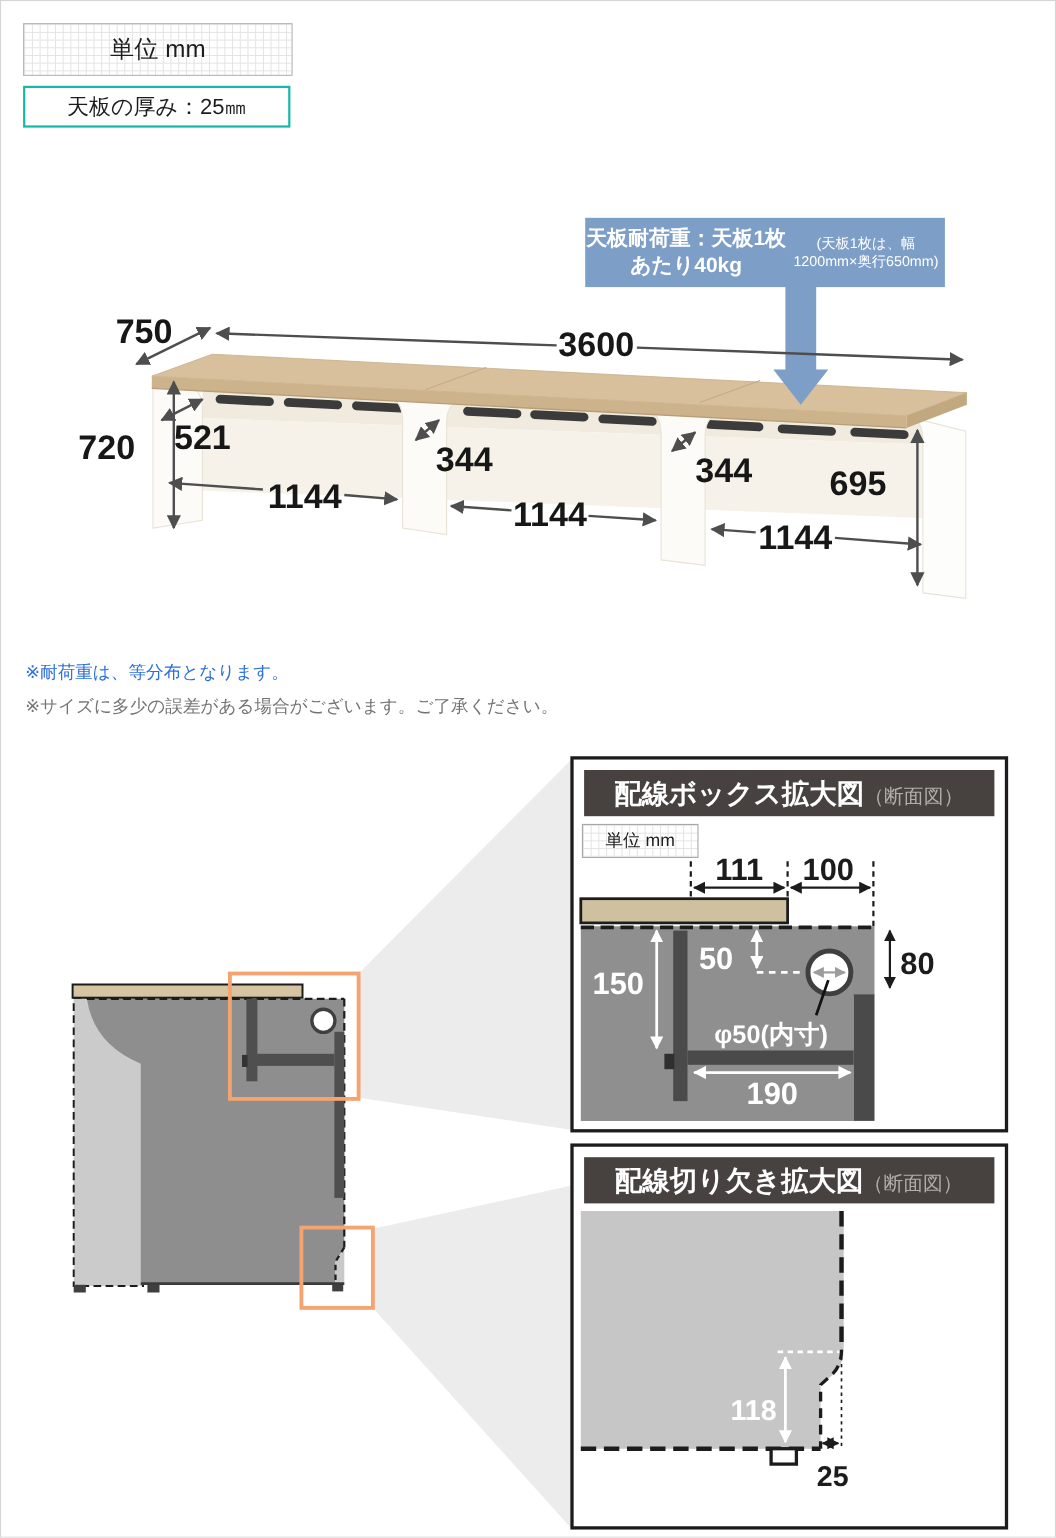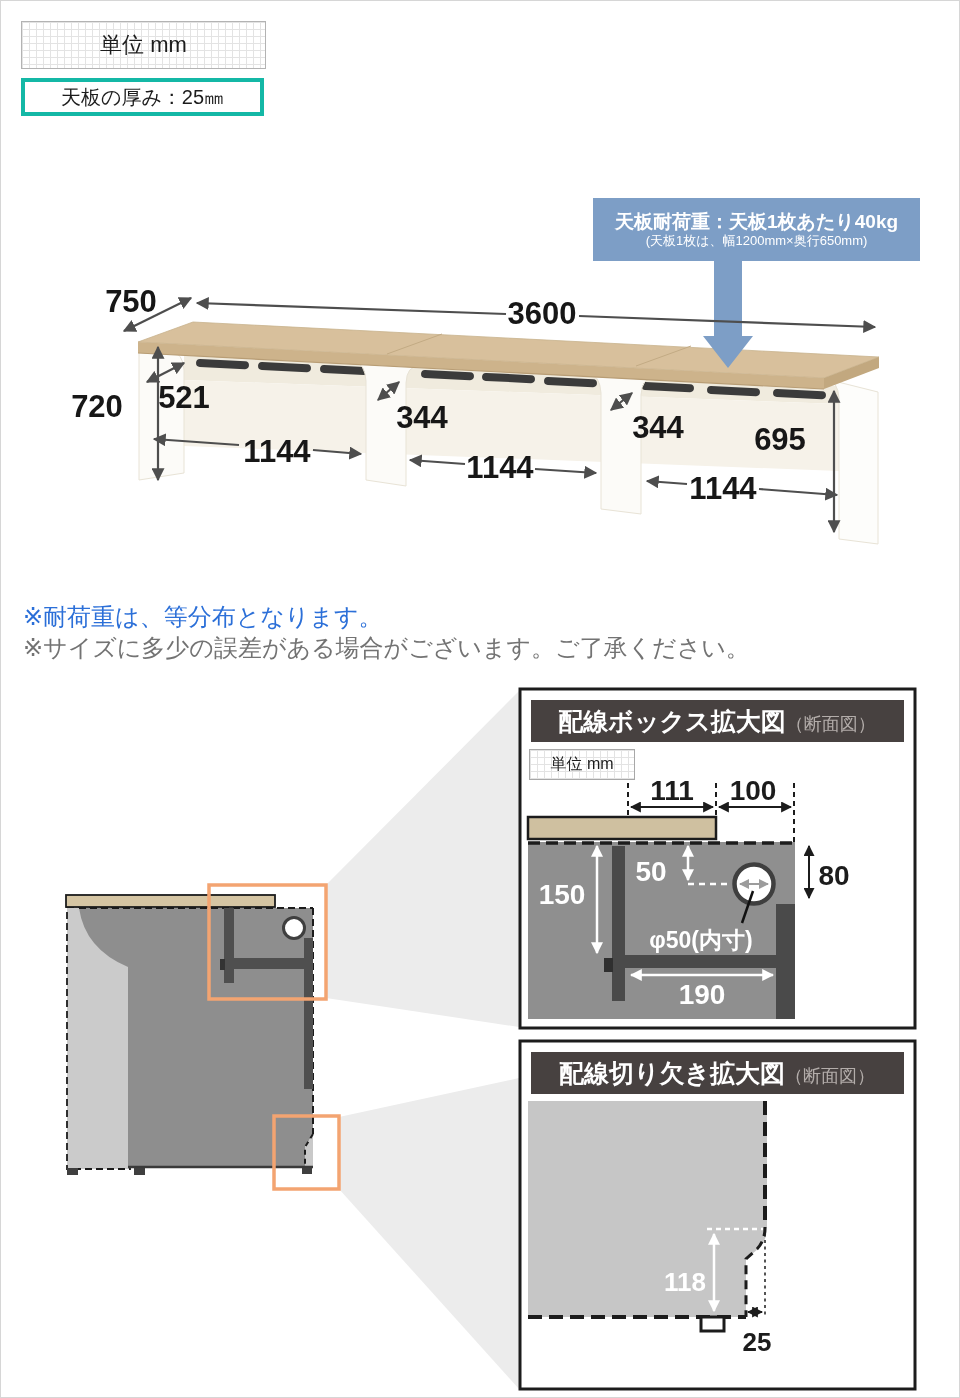--- a/index.html
+++ b/index.html
@@ -9,29 +9,29 @@
   svg text{font-family:"Liberation Sans","DejaVu Sans",sans-serif;}
 
   .badge{position:absolute;box-sizing:border-box;display:flex;align-items:center;justify-content:center;
          color:#1c1c1c;background:#fff;}
   .badge.checkered{
      background-color:#fff;
      background-image:linear-gradient(#e3e3e3 1px,transparent 1px),
                       linear-gradient(90deg,#e3e3e3 1px,transparent 1px);
      background-size:7px 7px;}
   .unit-box-main{left:20px;top:20px;width:245px;height:48px;border:1px solid #b3b3b3;font-size:22px;}
-  .thickness-box{left:20px;top:77px;width:243px;height:38px;border:4px solid #14b8a6;font-size:20px;}
+  .thickness-box{left:20px;top:77px;width:243px;height:38px;border:2px solid #14b8a6;font-size:20px;}
   .unit-box-detail{left:528px;top:748px;width:106px;height:31px;border:1px solid #a8a8a8;font-size:16px;}
 
-  .callout{position:absolute;left:592px;top:197px;width:327px;height:63px;background:#7d9ec6;color:#fff;
-           display:flex;flex-direction:column;align-items:center;justify-content:center;text-align:center;line-height:1.25;}
+  .callout{position:absolute;left:531px;top:197px;width:327px;height:63px;background:#7d9ec6;color:#fff;
+           display:flex;flex-direction:row;align-items:center;justify-content:center;text-align:center;line-height:1.25;}
   .callout .l1{font-size:19px;font-weight:bold;}
   .callout .l2{font-size:13px;}
 
-  .note{position:absolute;left:22px;font-size:24px;}
+  .note{position:absolute;left:22px;font-size:16px;}
   .note1{top:600px;color:#2b6fd8;}
   .note2{top:631px;color:#737373;}
 
   .dim{font-size:31px;font-weight:bold;fill:#171717;}
   .ddim{font-size:28px;font-weight:bold;fill:#1c1c1c;}
   .ddim-s{font-size:26px;font-weight:bold;fill:#1c1c1c;}
   .wdim{font-size:28px;font-weight:bold;fill:#ffffff;}
   .wdim-s{font-size:26px;font-weight:bold;fill:#ffffff;}
   .wdim-xs{font-size:23px;font-weight:bold;fill:#ffffff;}
   .box-title{font-size:25px;font-weight:bold;fill:#ffffff;}

